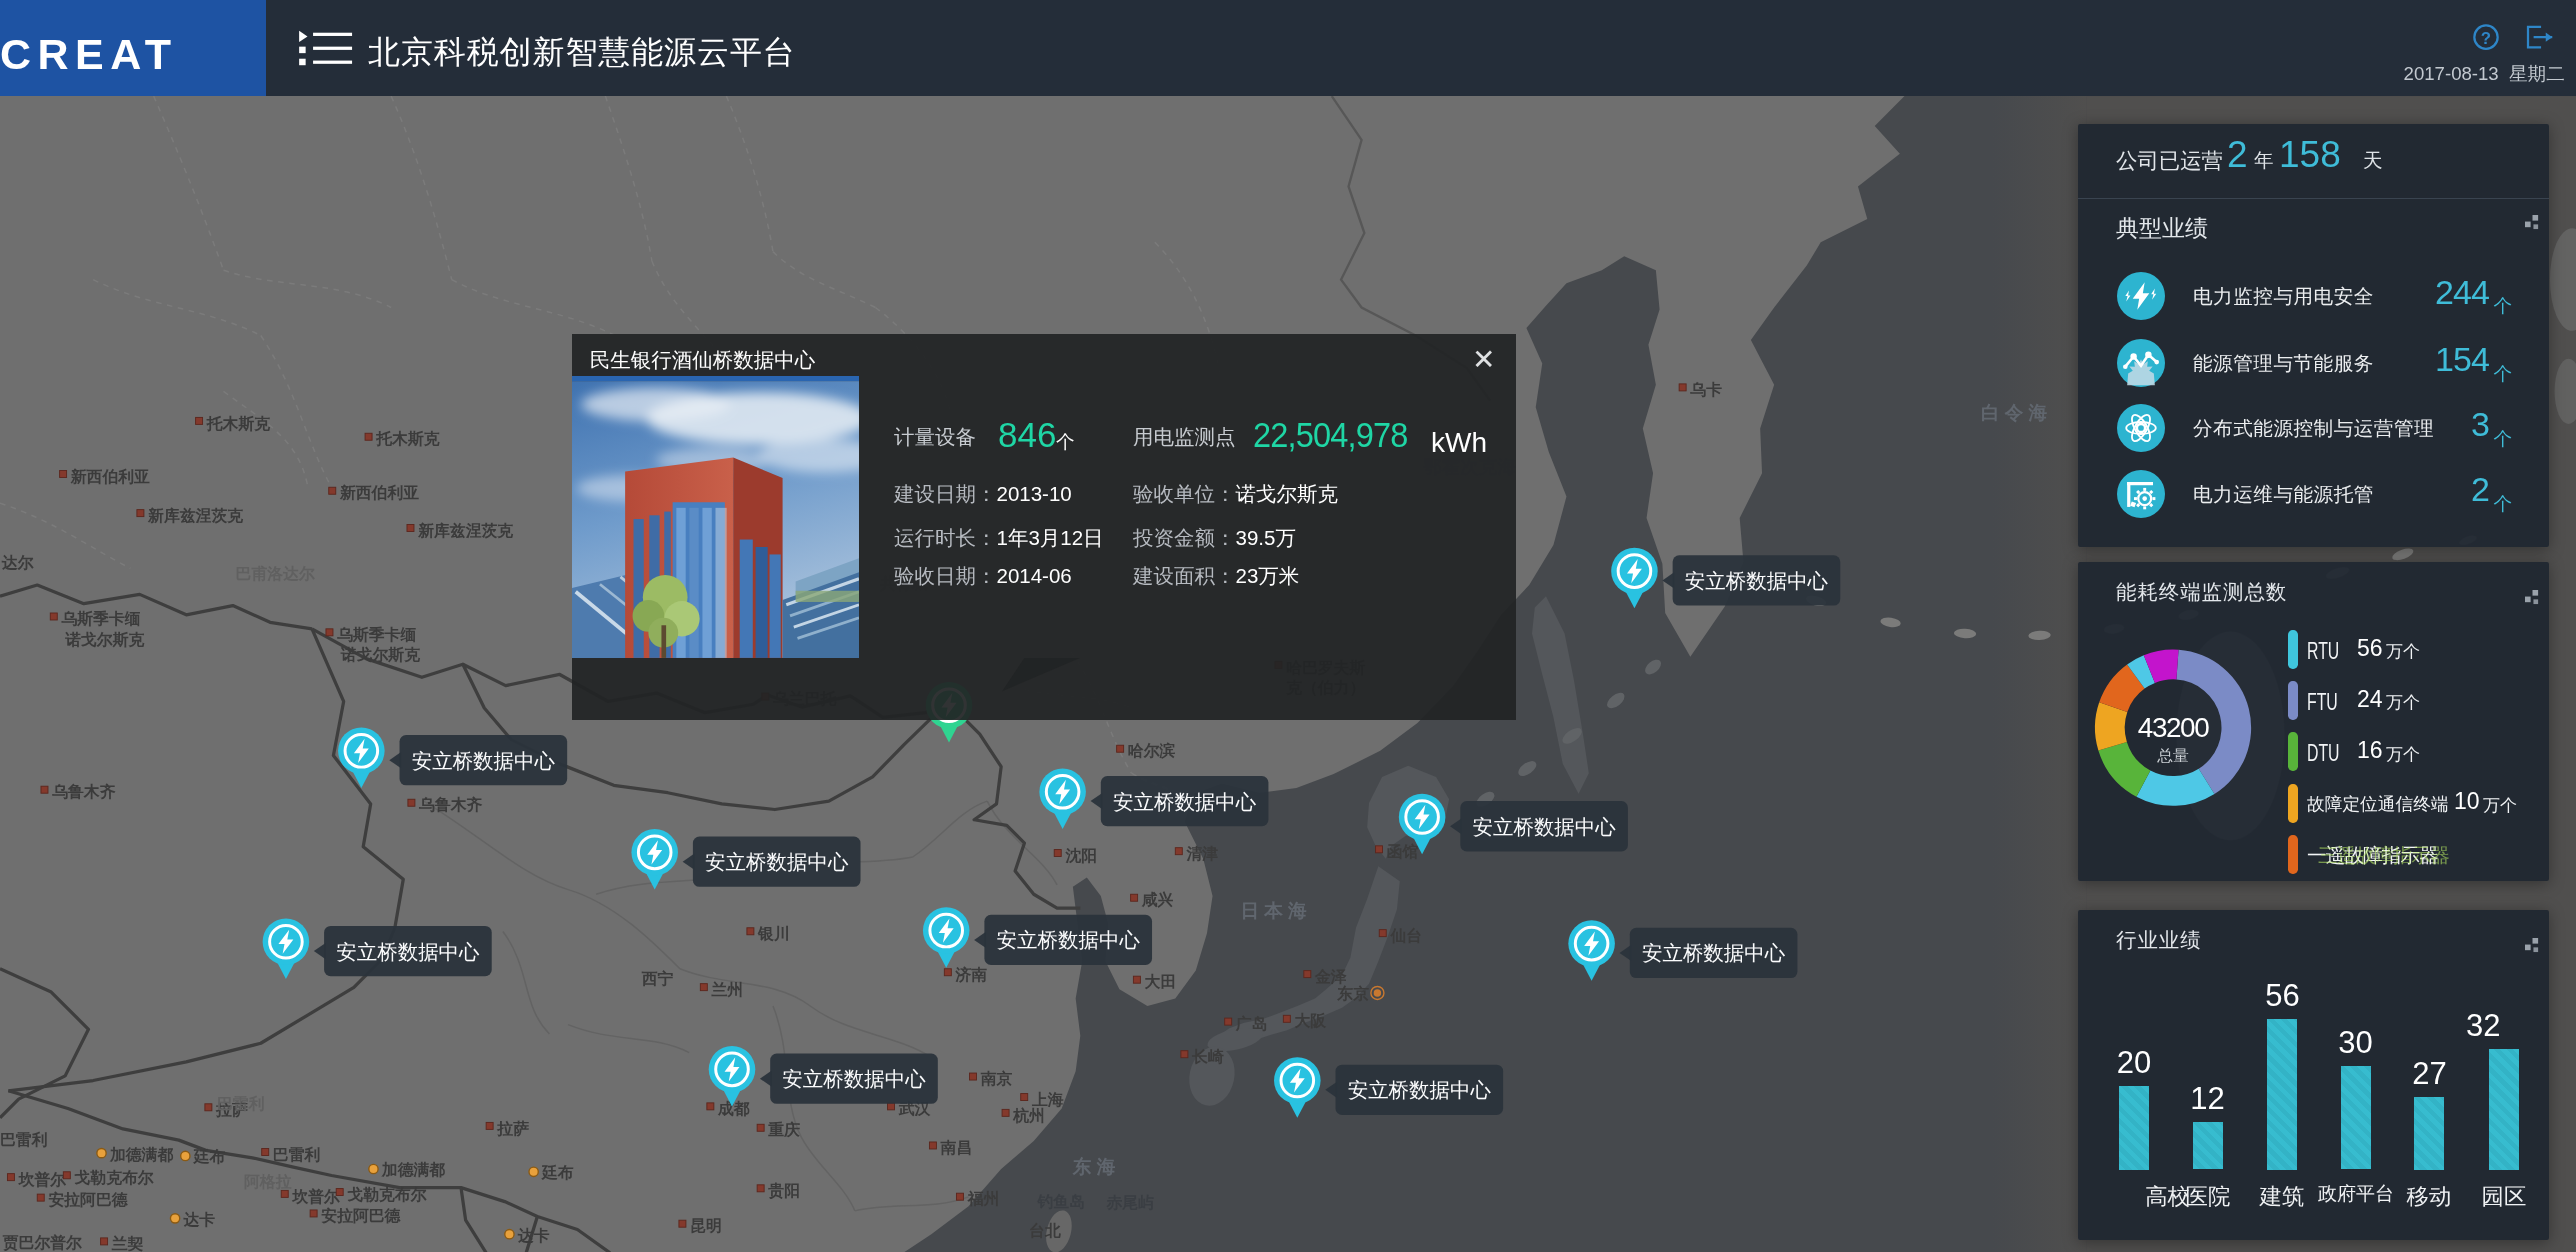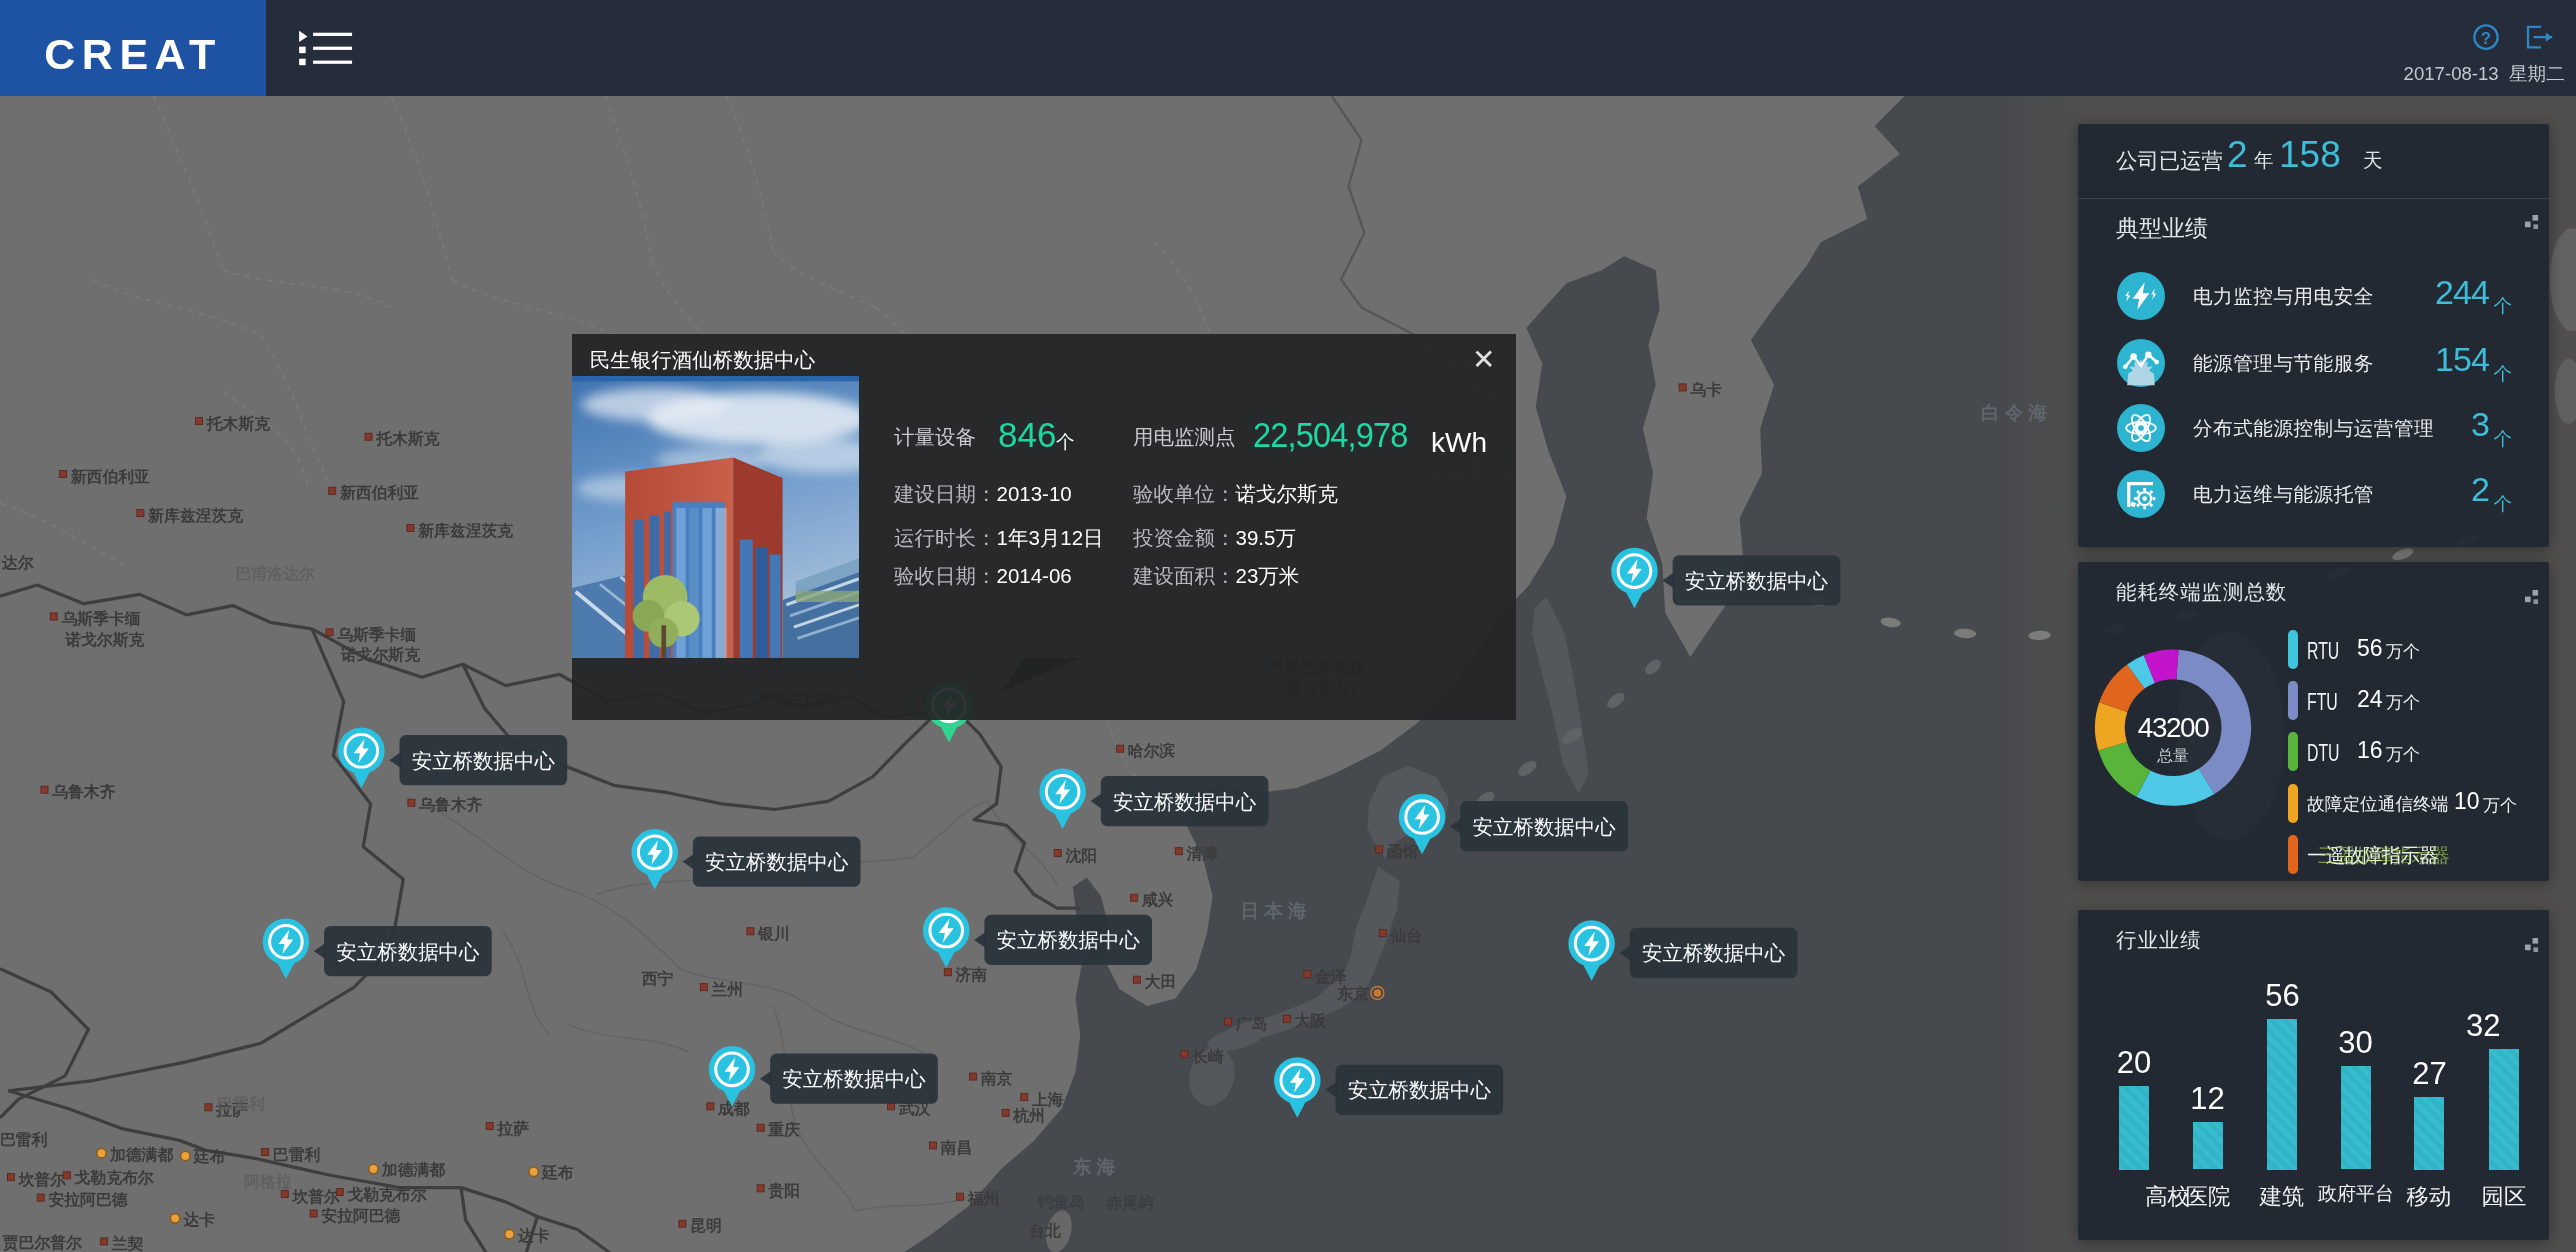--- a/index.html
+++ b/index.html
@@ -3,21 +3,21 @@
 *{margin:0;padding:0;box-sizing:border-box}
 body{font-family:"Liberation Sans",sans-serif;background:#222}
 #page{position:relative;width:2576px;height:1253px;overflow:hidden;background:#6f6f6f}
 #map{position:absolute;left:0;top:0}
 .city{font-size:17px;fill:#3b3b3b;font-weight:bold}
 .cityf{font-size:17px;fill:#606060;font-weight:bold}
 .cityd{font-size:17px;fill:#3a3e43;font-weight:bold}
 .sealab{font-size:20px;fill:#60666e;font-weight:bold}
 .pinlab{font-size:22px;fill:#fbfcfd}
 #hdr{position:absolute;left:0;top:0;width:2576px;height:96px;background:#242d39}
-#logo{position:absolute;left:0;top:0;width:266px;height:96px;background:#1e53a3;color:#fff;font-size:43px;font-weight:bold;letter-spacing:6.5px;text-align:center;line-height:108px}
+#logo{position:absolute;left:0;top:0;width:266px;height:96px;background:#1e53a3;color:#fff;font-size:43px;font-weight:bold;letter-spacing:6.5px;line-height:108px}
 #htitle{position:absolute;left:368px;top:31px;font-size:32px;color:#fff;letter-spacing:0.9px}
 #hdate{position:absolute;right:11.2px;top:61px;font-size:18.6px;color:#c3c9d0}
 .panel{position:absolute;left:2078px;width:471px;background:rgba(31,39,48,0.93);border-radius:1.9px;box-shadow:0 2.8px 15px rgba(0,0,0,0.35)}
 .ptitle{position:absolute;left:38px;top:16px;font-size:20.5px;color:#e3e7eb;letter-spacing:0.9px}
 #popup{position:absolute;left:572px;top:334px;width:944px;height:386px;background:rgba(33,35,37,0.93)}
 .prow{position:absolute;font-size:20.5px;color:#b6bac0}
 .prow b{color:#fff;font-weight:normal}
 </style></head><body>
 <div id="page">
 <svg id="map" width="2576" height="1253" viewBox="0 0 2766 1345">
@@ -373,20 +373,21 @@
 <div id="hdr">
   <div id="logo">CREAT</div>
   <svg style="position:absolute;left:299px;top:29px" width="56" height="39" viewBox="0 0 60 42">
     <polygon points="0,2 0,14 9,8" fill="#fff"></polygon>
     <rect x="0" y="19" width="7" height="7" fill="#fff"></rect>
     <rect x="0" y="32" width="7" height="7" fill="#fff"></rect>
     <rect x="15" y="4" width="42" height="3.5" fill="#fff"></rect>
     <rect x="15" y="19" width="42" height="3.5" fill="#fff"></rect>
     <rect x="15" y="34" width="42" height="3.5" fill="#fff"></rect>
   </svg>
+  <div id="htitle">北京科税创新智慧能源云平台</div>
   <svg style="position:absolute;left:2472px;top:23px" width="84" height="32" viewBox="0 0 90 34">
     <circle cx="15" cy="15" r="12.5" fill="none" stroke="#2e86c8" stroke-width="2.4"></circle>
     <text x="15" y="22" text-anchor="middle" style="font-size:18px;fill:#2e86c8;font-weight:bold">?</text>
     <path d="M74,4 h-14 v22 h14" fill="none" stroke="#2e86c8" stroke-width="2.4"></path>
     <line x1="66" y1="15" x2="86" y2="15" stroke="#2e86c8" stroke-width="2.4"></line>
     <polygon points="86,15 79,10 79,20" fill="#2e86c8"></polygon>
   </svg>
   <div id="hdate">2017-08-13&nbsp; 星期二</div>
 </div>
 

